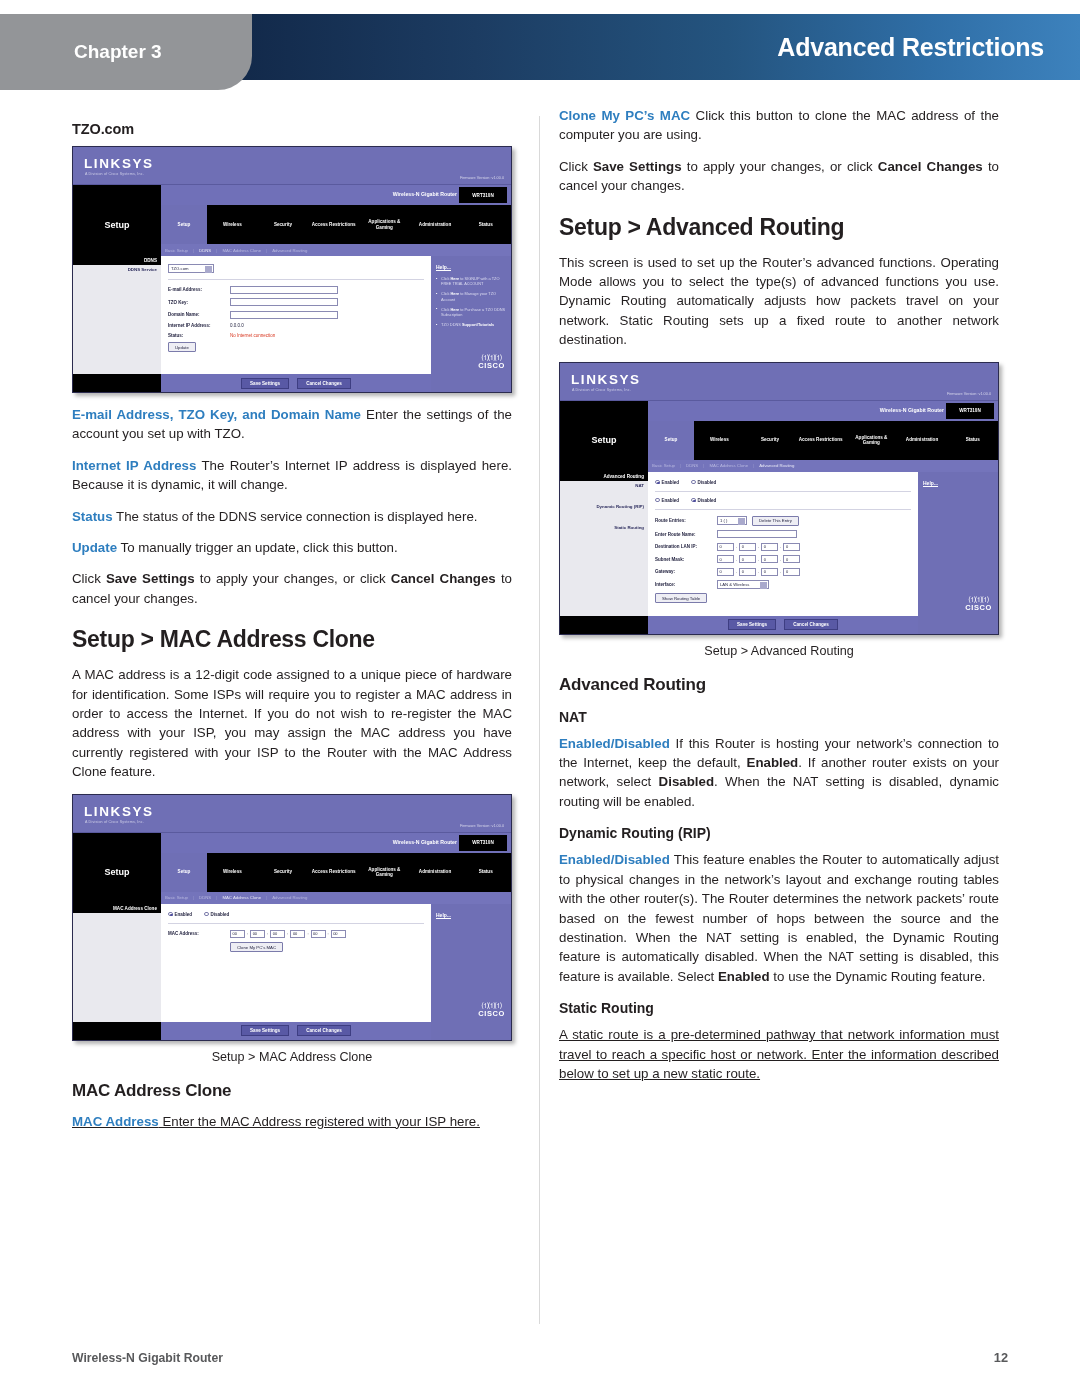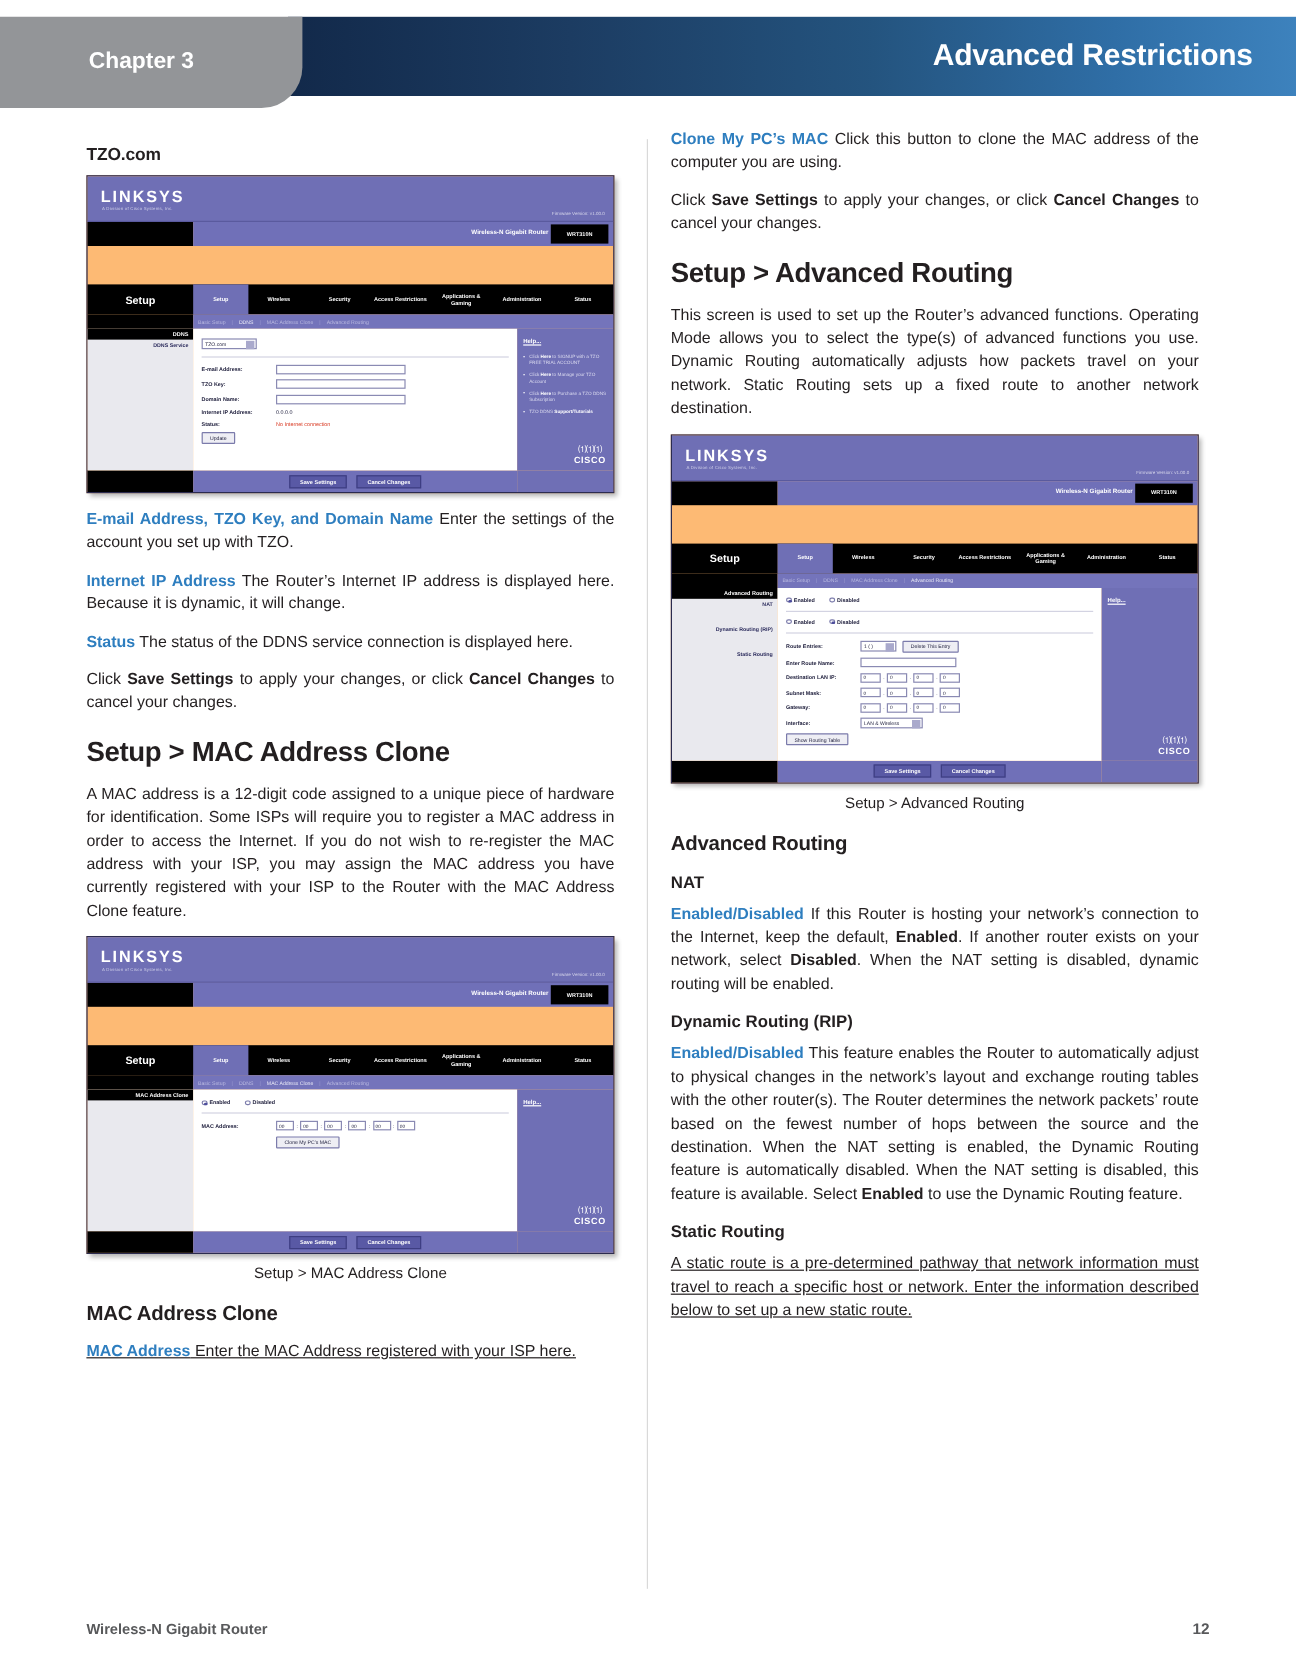--- a/index.html
+++ b/index.html
@@ -79,21 +79,21 @@
   .figure { margin: 6px 0 12px 0; }
   .figure-caption {
     text-align: center; font-size: 12.6px; color: #231f20;
     margin-top: 9px;
   }
 
   
   .ui {
     width: 440px; border: 1px solid #2b2b4f;
     box-shadow: 3px 3px 4px rgba(0,0,0,0.30);
-    background: #fdba74; font-size: 4.6px; position: relative;
+    background: #0369a1; font-size: 4.6px; position: relative;
     font-family: "Liberation Sans", sans-serif;
   }
   .ui-brandbar {
     height: 38px; background: #6f6fb5; position: relative;
     border-bottom: 1px solid #5a5a9e;
   }
   .ui-logo {
     position: absolute; left: 11px; top: 9px;
     color: #ffffff; font-size: 13.5px; font-weight: bold;
     letter-spacing: 1.6px; font-family: "Liberation Sans", sans-serif;
@@ -111,21 +111,21 @@
   .ui-topright { flex: 1; background: #7070b8; position: relative; }
   .ui-prodname {
     position: absolute; right: 54px; top: 6px; color: #ffffff;
     font-size: 5.2px; font-weight: bold;
   }
   .ui-model {
     position: absolute; right: 4px; top: 2px; width: 48px; height: 16px;
     background: #000000; color: #ffffff; font-size: 4.6px; font-weight: bold;
     display: flex; align-items: center; justify-content: center;
   }
-  .ui-navrow { display: flex; height: 25px; margin-top: 32px; }
+  .ui-navrow { display: flex; height: 39px; }
   .ui-navleft {
     width: 88px; background: #000000; color: #ffffff;
     display: flex; align-items: center; justify-content: center;
     font-size: 9px; font-weight: bold;
   }
   .ui-navtabs { flex: 1; background: #000000; display: flex; }
   .ui-tab {
     flex: 1; color: #ffffff; font-size: 4.6px; font-weight: bold;
     display: flex; align-items: center; justify-content: center;
     text-align: center; line-height: 5.6px; padding: 0 1px;
@@ -363,20 +363,21 @@
           </div>
         </div>
       </div>
 
       <p class="body"><span class="lead">E-mail Address, TZO Key, and Domain Name</span><span> Enter the settings of the account you set up with TZO.</span></p>
 
       <p class="body"><span class="lead">Internet IP Address</span><span> The Router’s Internet IP address is displayed here. Because it is dynamic, it will change.</span></p>
 
       <p class="body"><span class="lead">Status</span><span> The status of the DDNS service connection is displayed here.</span></p>
 
+      <p class="body"><span class="lead">Update</span><span>  To manually trigger an update, click this button.</span></p>
 
       <p class="body"><span>Click </span><span class="bold">Save Settings</span><span> to apply your changes, or click </span><span class="bold">Cancel Changes</span><span> to cancel your changes.</span></p>
 
       <h2 class="sec-title">Setup &gt; MAC Address Clone</h2>
 
       <p class="body">A MAC address is a 12-digit code assigned to a unique piece of hardware for identification. Some ISPs will require you to register a MAC address in order to access the Internet. If you do not wish to re-register the MAC address with your ISP, you may assign the MAC address you have currently registered with your ISP to the Router with the MAC Address Clone feature.</p>
 
       <div class="figure">
         <div class="ui">
           <div class="ui-brandbar">

